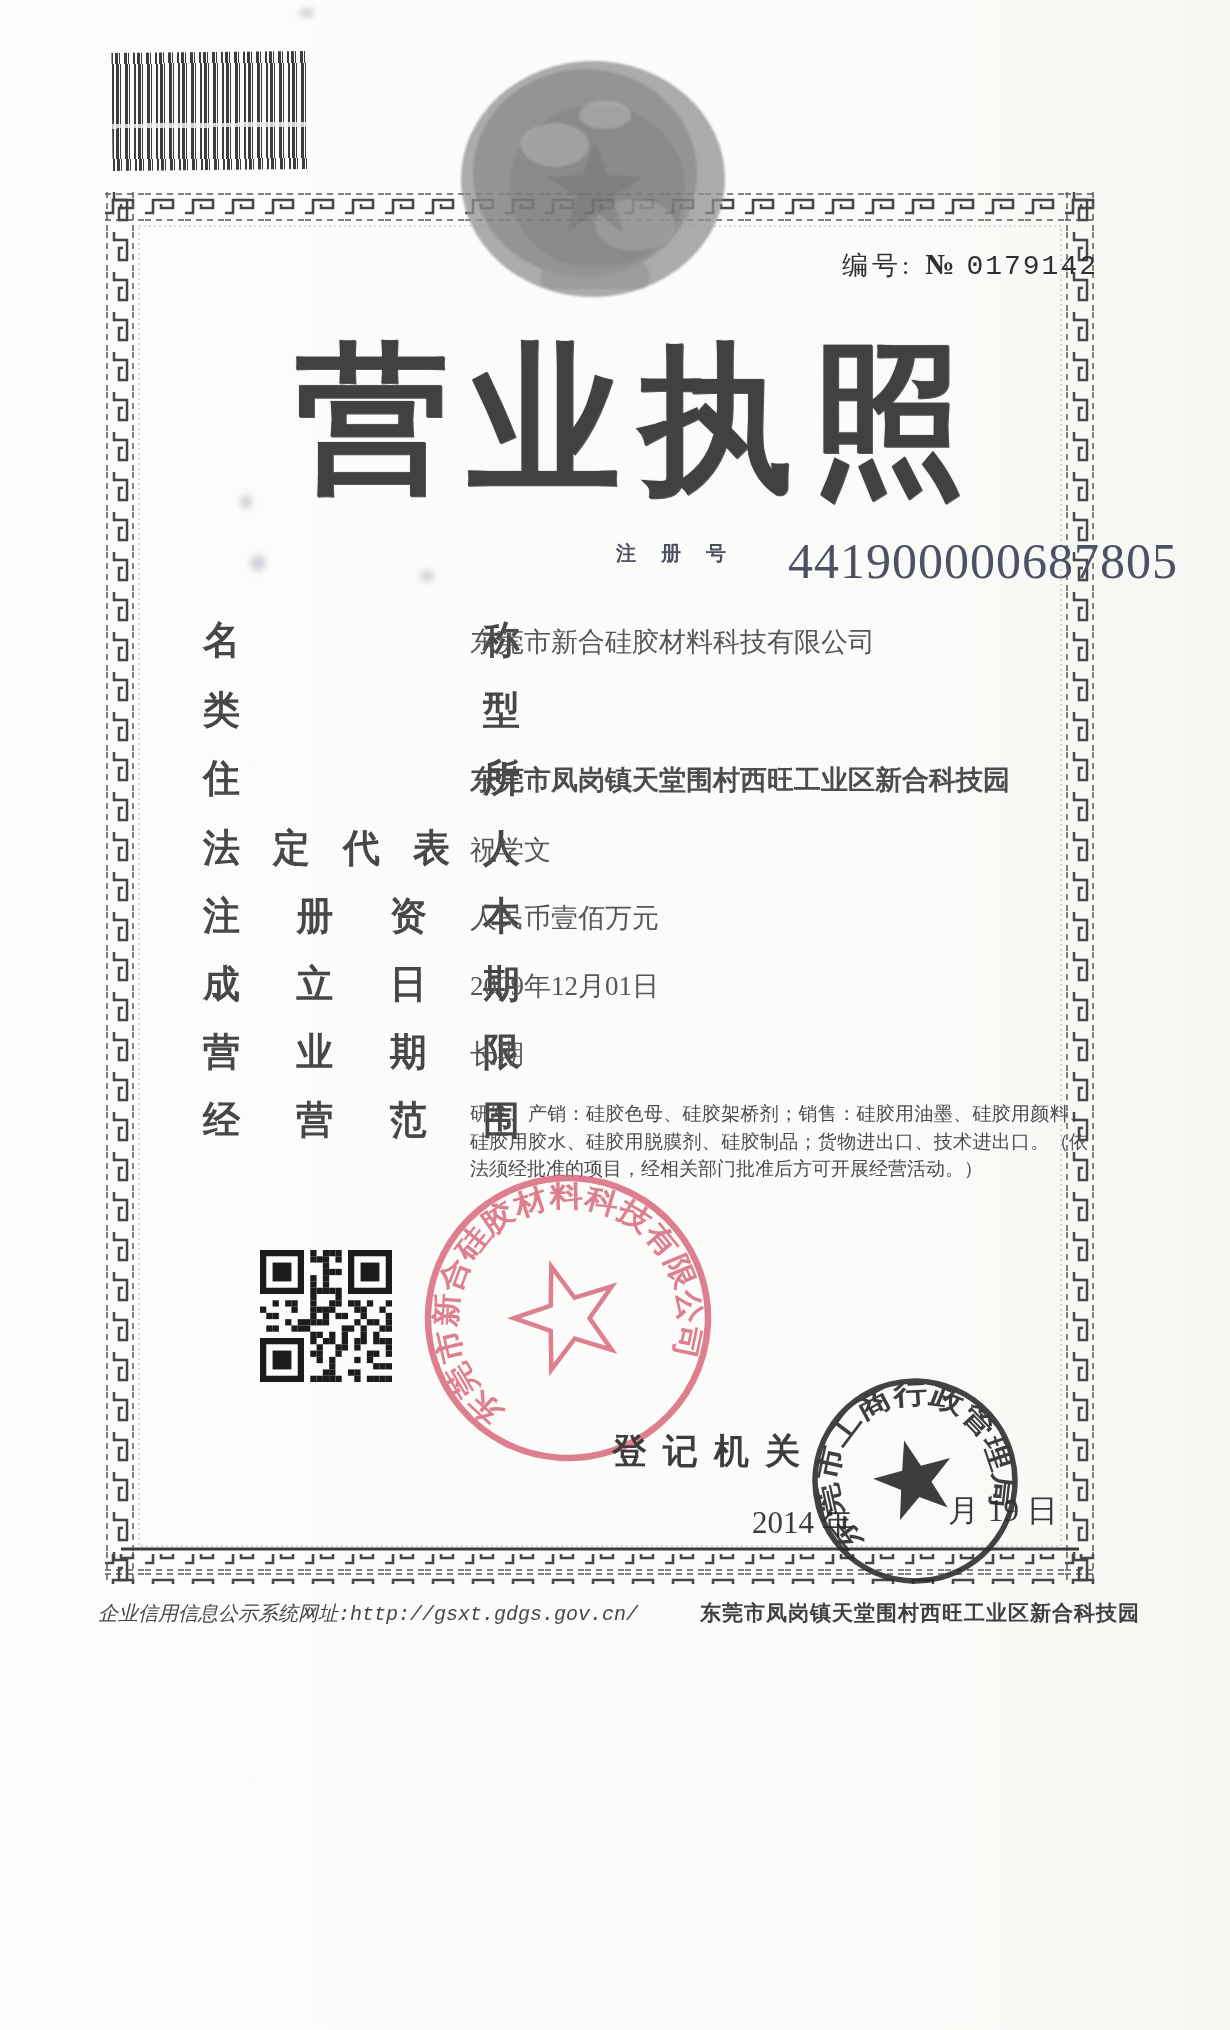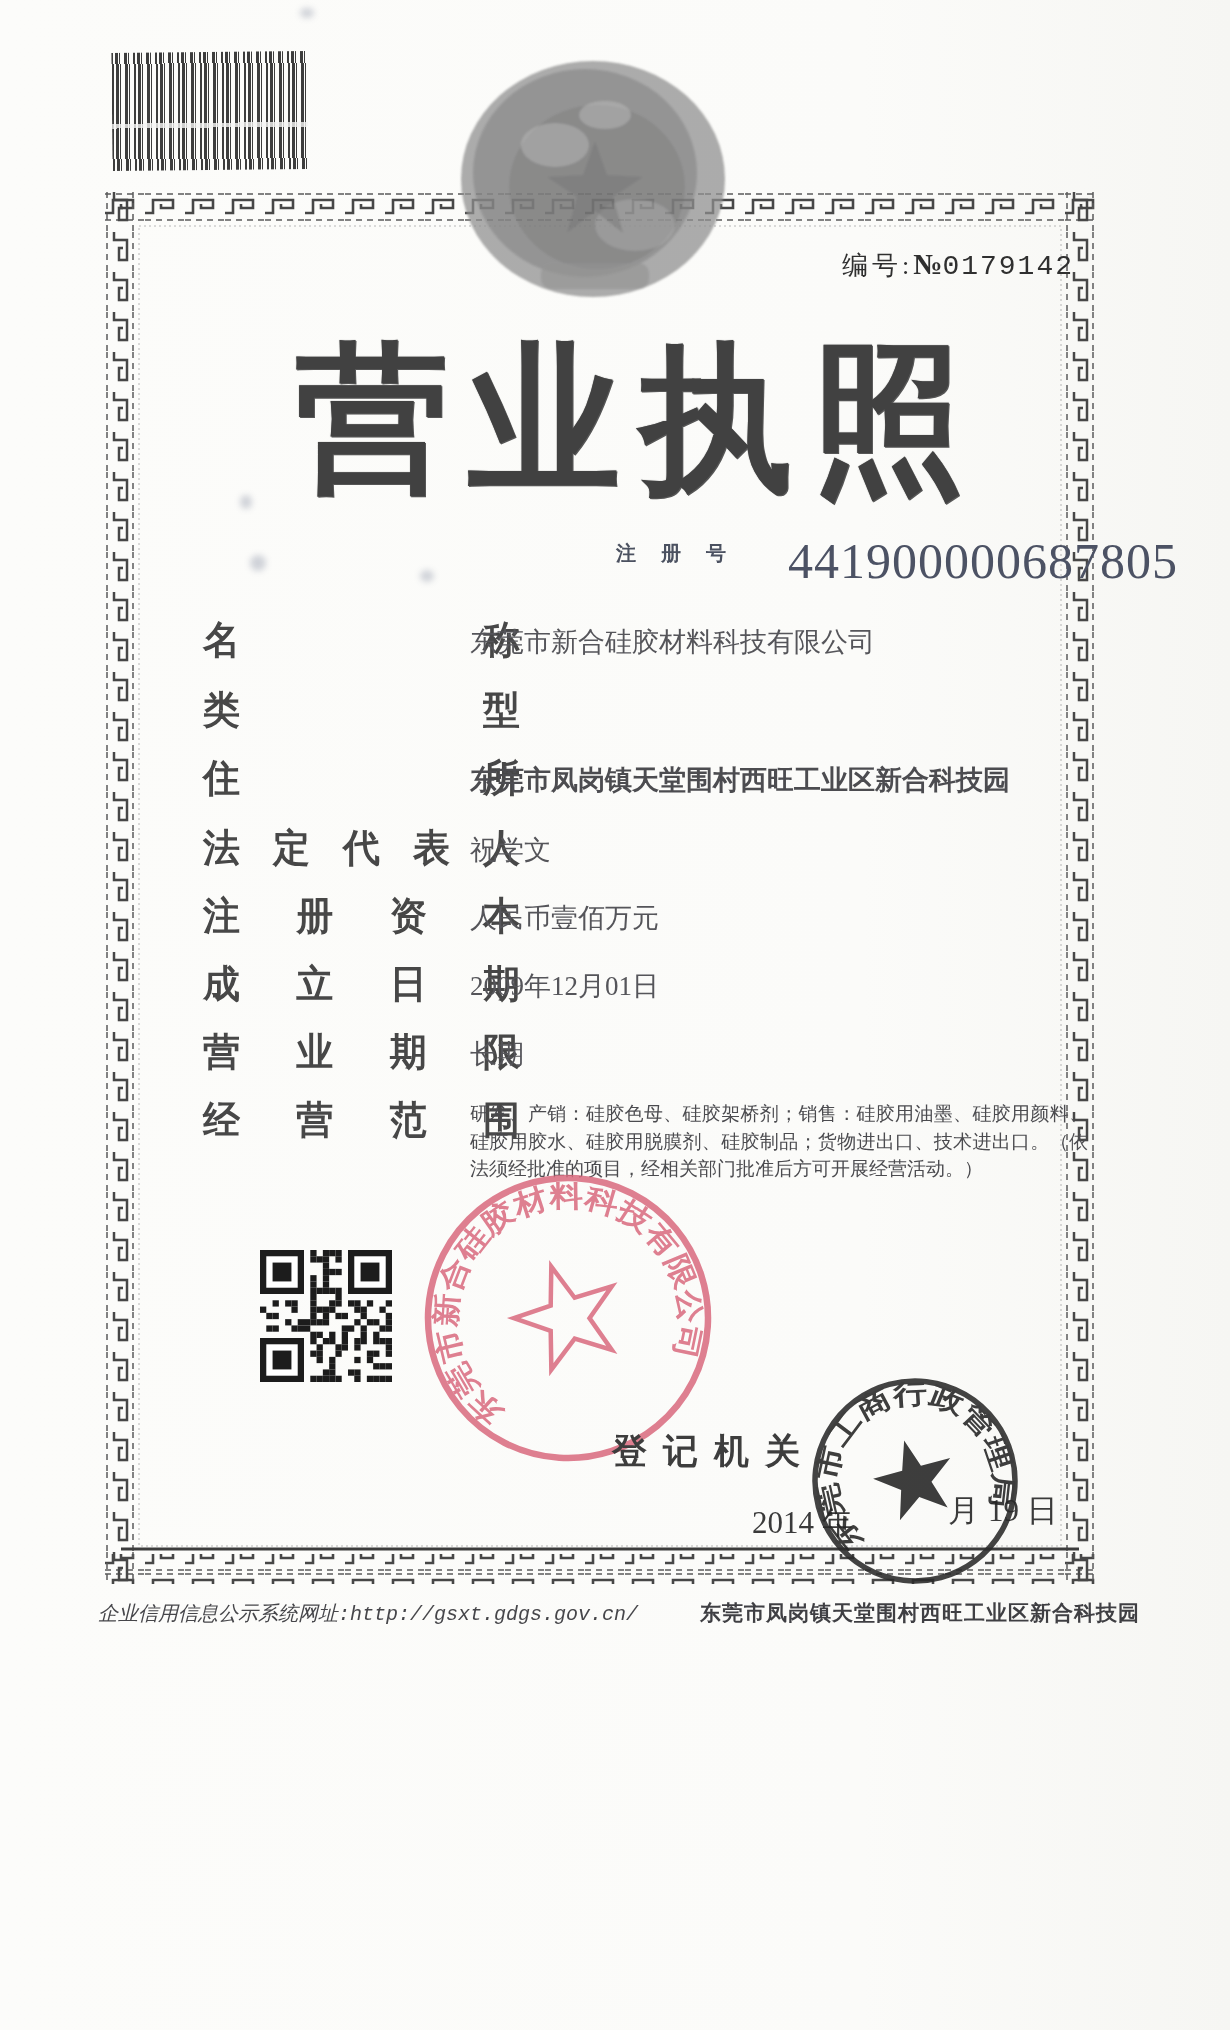--- a/index.html
+++ b/index.html
@@ -13,21 +13,21 @@
     background:
       linear-gradient(#ffffff00 0 60%, #ffffffcc 60% 64%, #ffffff00 64%),
       repeating-linear-gradient(90deg,#191919 0 2px,#fff0 2px 4px,#191919 4px 7px,#fff0 7px 8px,
         #191919 8px 9px,#fff0 9px 13px,#191919 13px 16px,#fff0 16px 17px,#191919 17px 18px,#fff0 18px 22px);
     filter:contrast(.9);}
 
   
   .emblem{left:455px;top:55px;width:280px;height:258px;filter:blur(1.3px);opacity:.92;}
 
   
-  .serial{left:842px;top:248px;display:flex;align-items:baseline;color:#2f2f2f;}
+  .serial{left:842px;top:248px;display:flex;align-items:baseline;gap:12px;color:#2f2f2f;}
   .serial .lbl{font-size:26px;letter-spacing:4px;}
   .serial .sym{font-size:29px;font-weight:bold;}
   .serial .num{font-size:28px;font-family:"Liberation Mono","DejaVu Sans Mono",monospace;letter-spacing:2px;}
 
   
   .title{left:296px;top:330px;width:668px;height:180px;display:flex;justify-content:space-between;align-items:center;}
   .title span{font-size:152px;font-weight:bold;color:#414141;line-height:1;
     text-shadow:0 0 1px #666,1px 1px 0 #555;transform:scaleY(1.05);}
 
   

